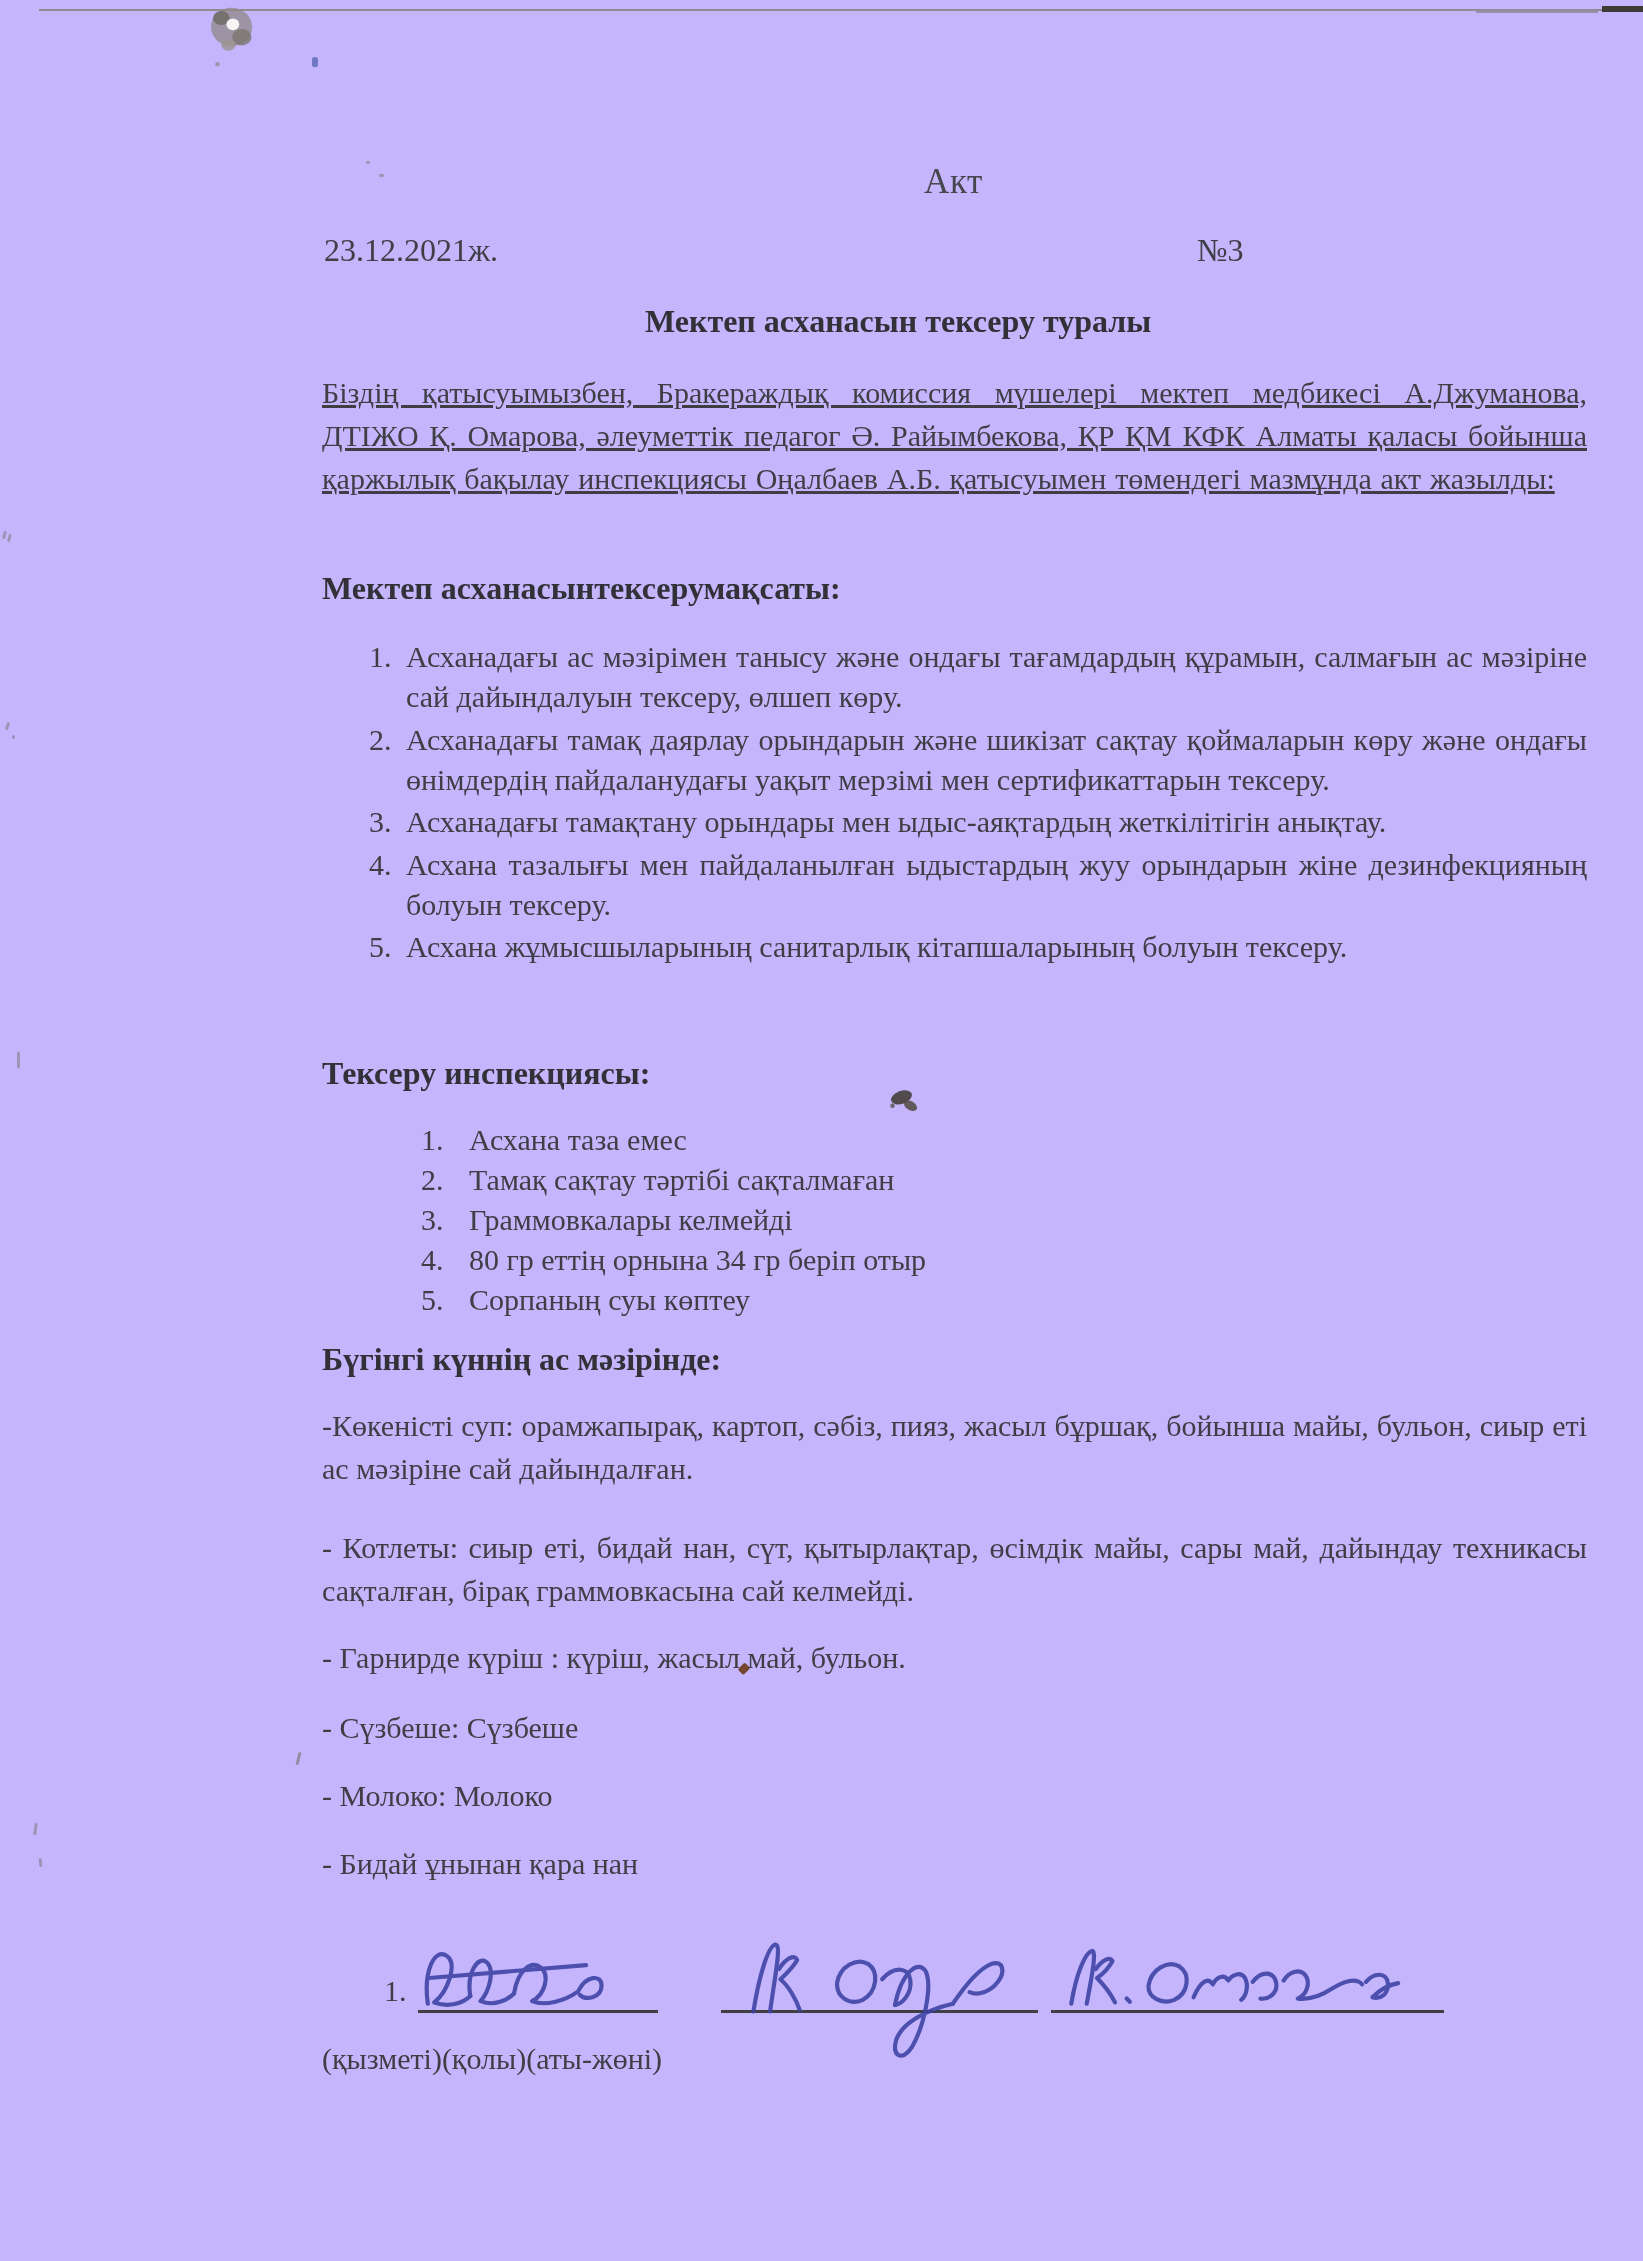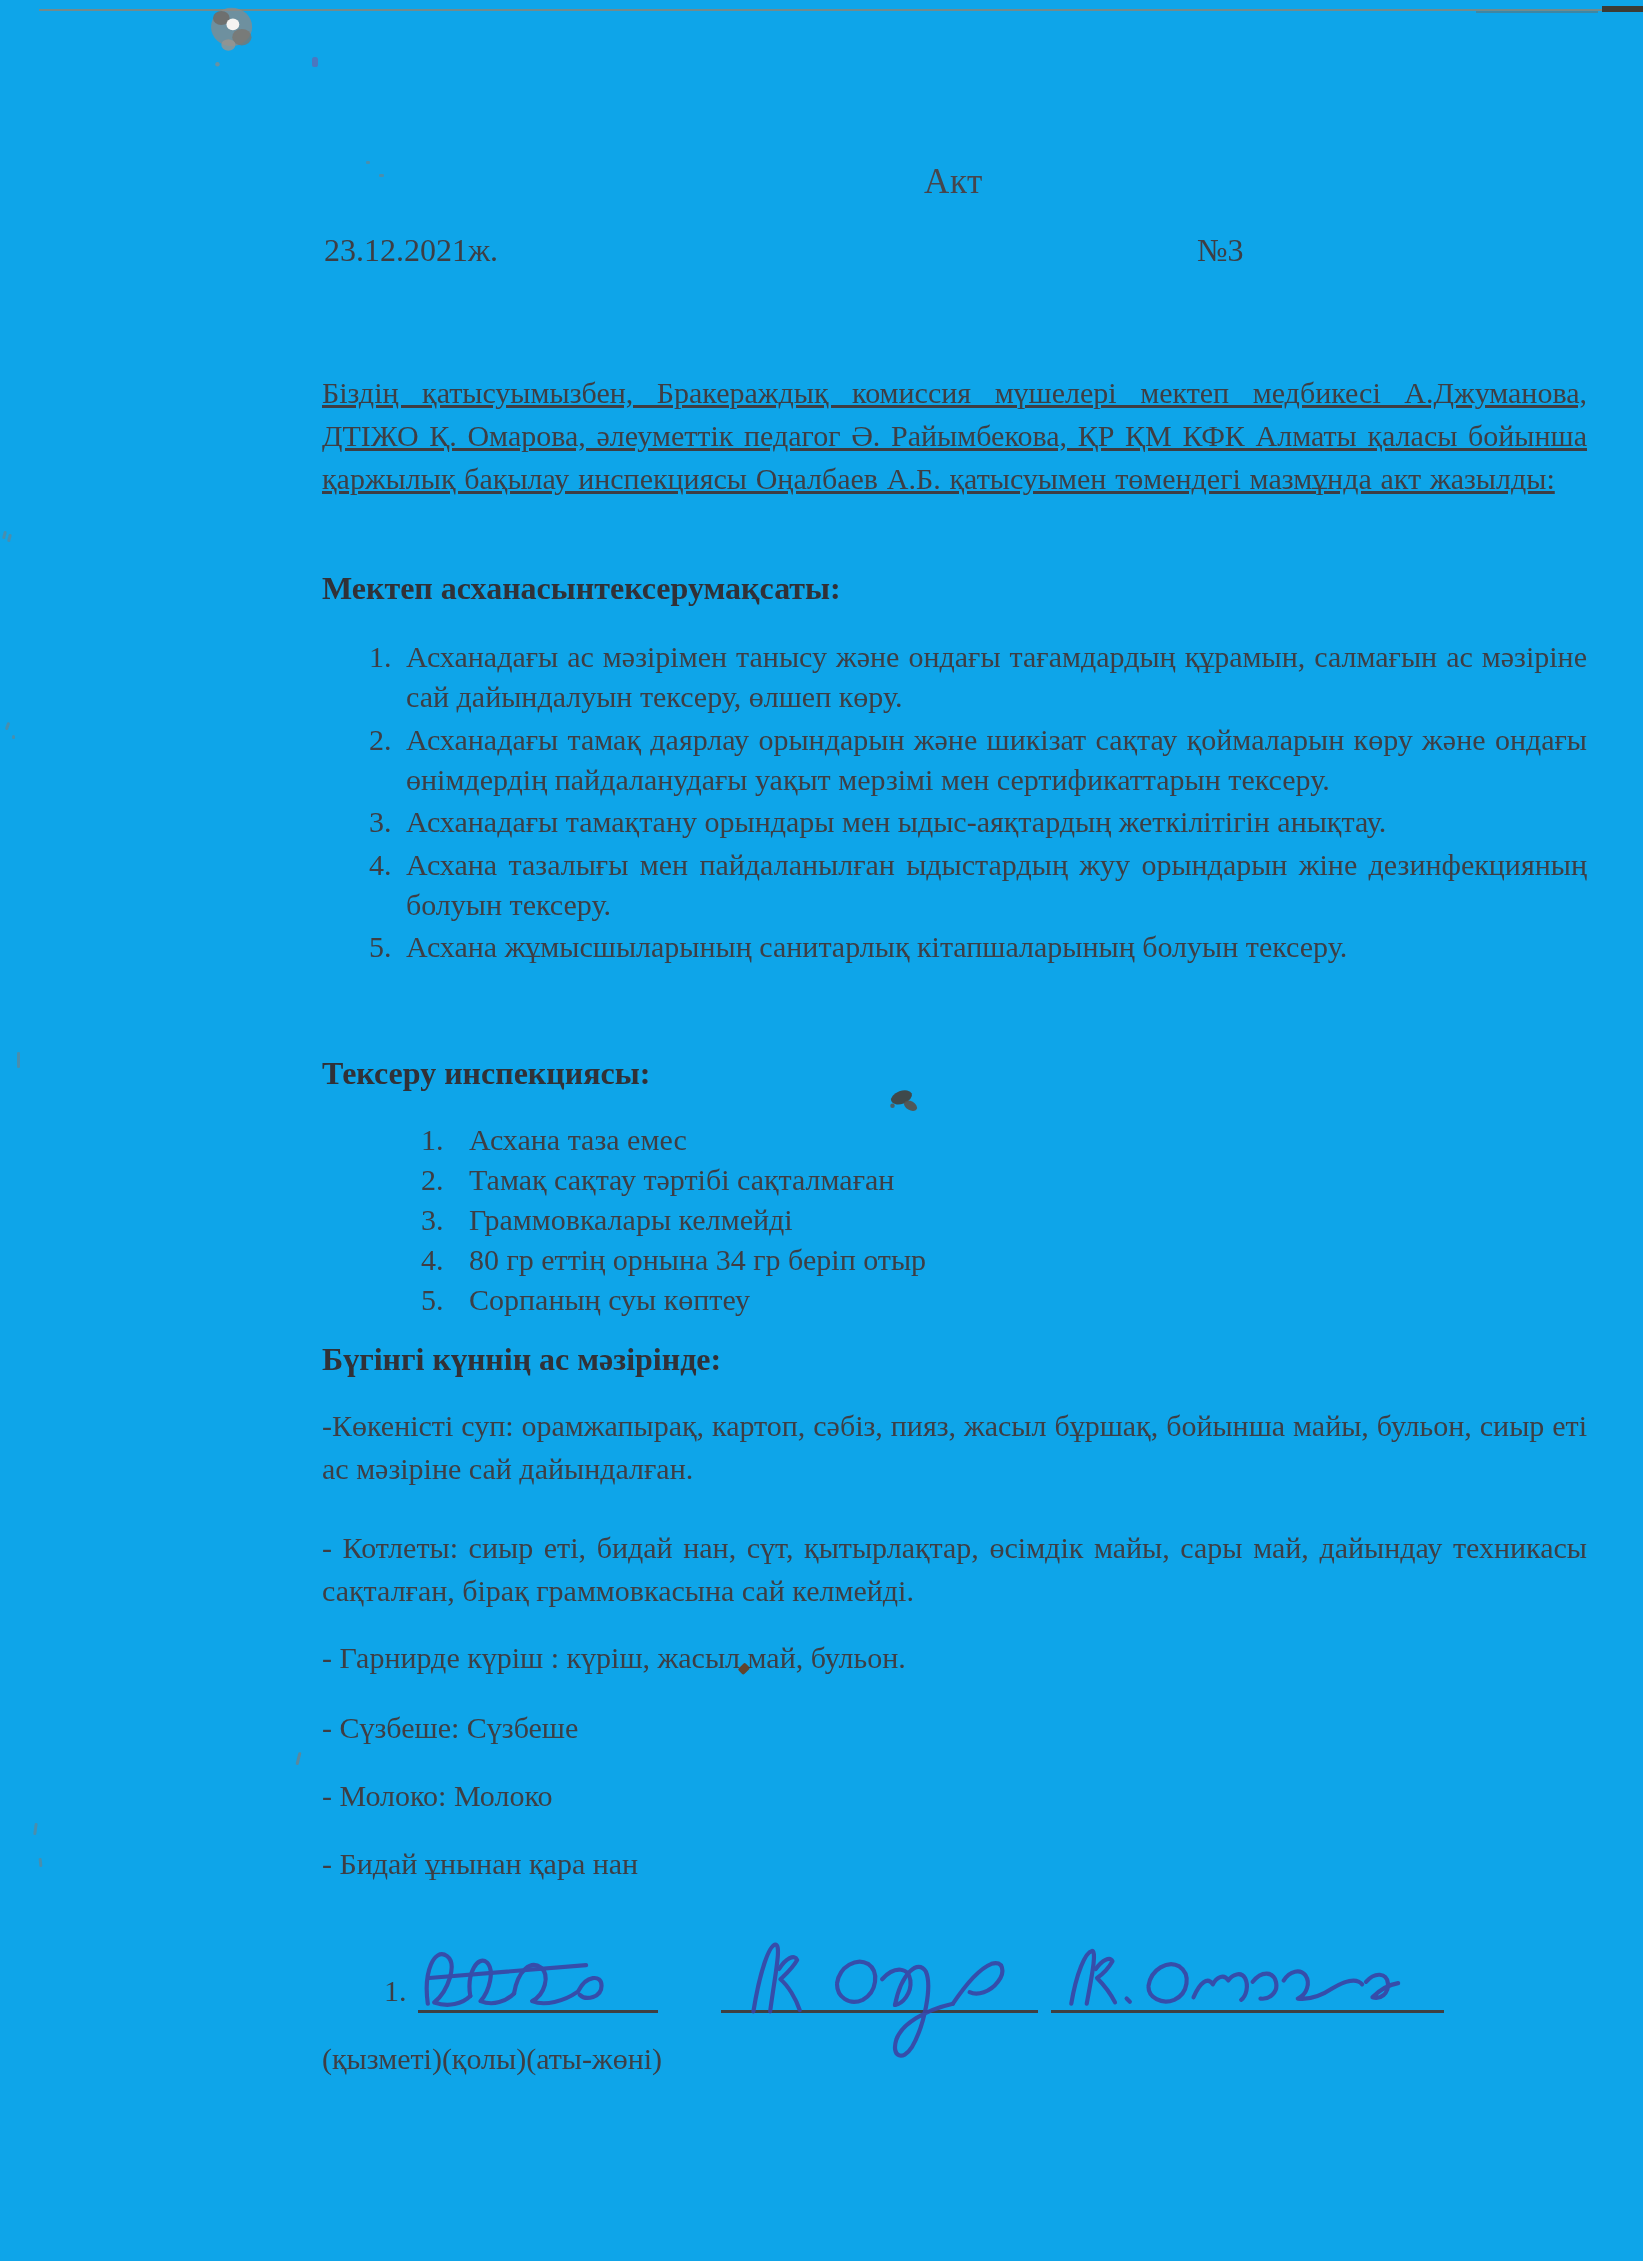--- a/index.html
+++ b/index.html
@@ -1,20 +1,20 @@
 <!DOCTYPE html>
 <html style="font-size:10.3px"><head>
 <meta charset="utf-8">
 <style>
   html, body { margin: 0; padding: 0; background: #e8e8e6; }
   .page {
     position: relative;
     width: 1644px;
     height: 2261px;
-    background: #0ea5e9;
+    background: #c4b5fd;
     overflow: hidden;
     font-family: "Liberation Serif", "DejaVu Serif", serif;
     color: #3e3e44;
   }
   
   .scan-topline { position: absolute; top: 9px; left: 39px; width: 1605px; height: 1.9px; background: #85857a; opacity: .85; }
   .scan-topline-dash { position: absolute; top: 11px; left: 1476px; width: 122px; height: 1.9px; background: #6b6a60; opacity: .5; }
   .scan-topline-cap { position: absolute; top: 5.8px; left: 1602px; width: 41px; height: 6.4px; background: #3c3b35; }
   .blob-svg, .mark-svg, .sig-svg { position: absolute; }
   .speck { position: absolute; background: #7c7c7c; opacity: .55; border-radius: 1.3px; }
@@ -78,20 +78,21 @@
     <ellipse cx="38" cy="27" rx="17" ry="10" fill="#453f3a" transform="rotate(-20 38 27)" opacity="0.9"></ellipse>
     <ellipse cx="52" cy="40" rx="11" ry="7" fill="#57504a" transform="rotate(30 52 40)" opacity="0.9"></ellipse>
     <circle cx="24" cy="40" r="3.5" fill="#57504a" opacity="0.8"></circle>
   </svg>
 
   <div class="abs doc-title" style="left:924px; top:162px;">Акт</div>
 
   <div class="abs date-text" style="left:324px; top:232px;">23.12.2021ж.</div>
   <div class="abs num-text" style="left:1197px; top:232px;">№3</div>
 
+  <div class="abs h-bold" style="left:645px; top:303px;">Мектеп асханасын тексеру туралы</div>
 
   <div class="abs body-par" style="left:322px; top:371px;">Біздің қатысуымызбен, Бракераждық комиссия мүшелері мектеп медбикесі А.Джуманова, ДТІЖО Қ. Омарова, әлеуметтік педагог Ә. Райымбекова, ҚР ҚМ КФК Алматы қаласы бойынша қаржылық бақылау инспекциясы Оңалбаев А.Б.   қатысуымен төмендегі мазмұнда акт жазылды:</div>
 
   <div class="abs h-bold" style="left:322px; top:570px;">Мектеп асханасынтексерумақсаты:</div>
 
   <div class="abs olist purpose" style="left:369px; top:637px; width:1218px;">
     <div class="oli">
       <span class="num">1.</span>
       <div class="txt">Асханадағы ас мәзірімен танысу және ондағы тағамдардың құрамын, салмағын ас мәзіріне сай дайындалуын тексеру, өлшеп көру.</div>
     </div>

